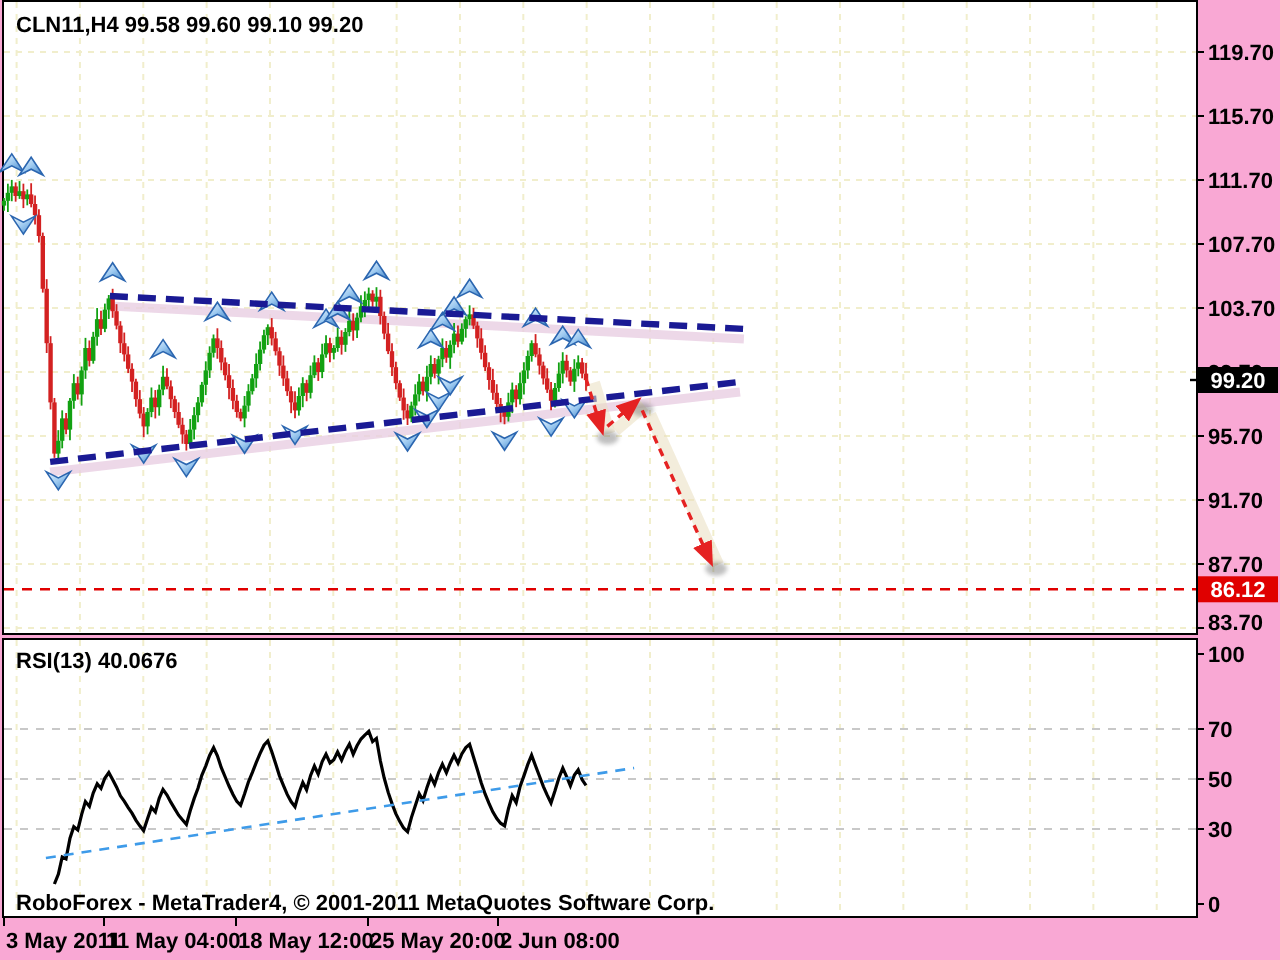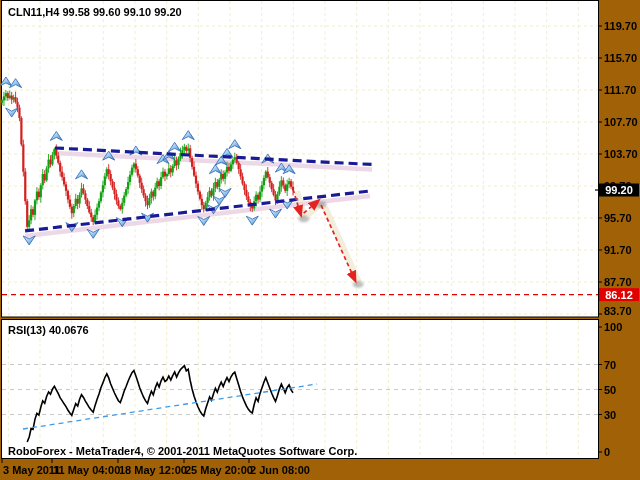--- a/index.html
+++ b/index.html
@@ -1,16 +1,16 @@
 <!DOCTYPE html>
 <html><head>
 <meta charset="utf-8">
 <style>
   html,body{margin:0;padding:0;background:#fff;}
-  #stage{position:relative;width:640px;height:480px;background:#a16207;overflow:hidden;}
+  #stage{position:relative;width:640px;height:480px;background:#f9a8d4;overflow:hidden;}
   svg text{font-family:"Liberation Sans","DejaVu Sans",sans-serif;font-weight:bold;font-size:11px;fill:#000;}
   svg text.badge-txt{fill:#fff;}
 </style>
 </head>
 <body>
 
 <div id="stage">
 <svg id="svg" width="640" height="480" viewBox="0 0 640 480">
   <defs>
     <linearGradient id="fracGrad" x1="0" y1="0" x2="1" y2="1">

